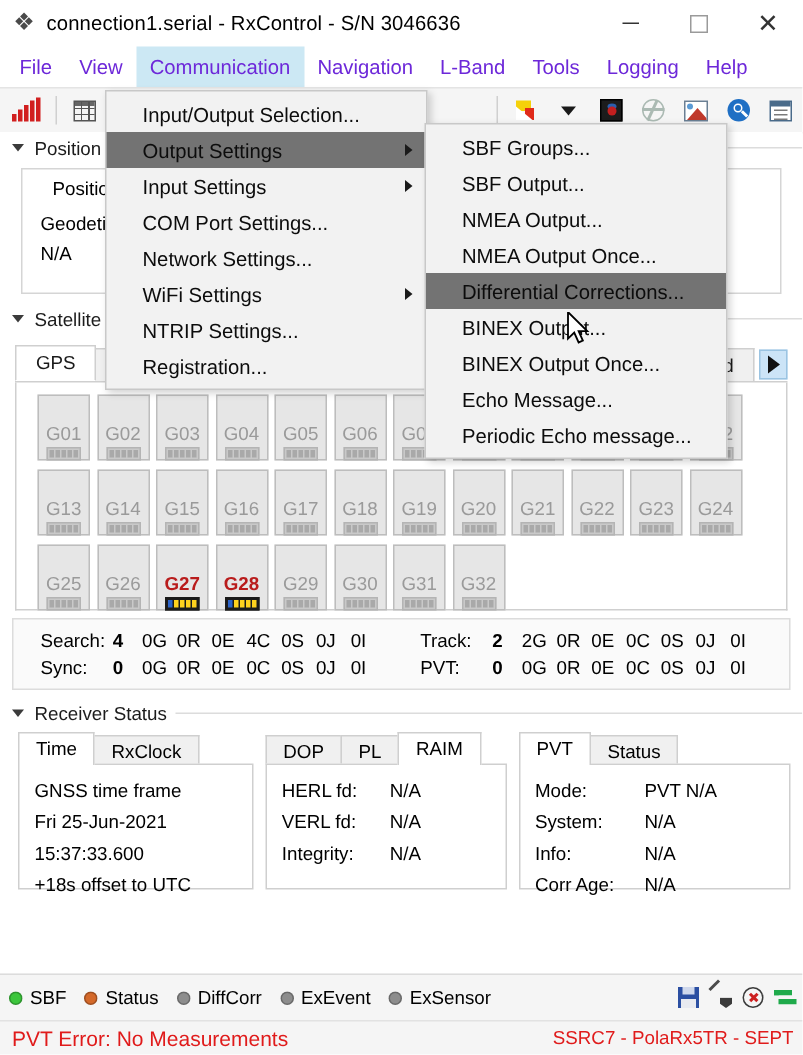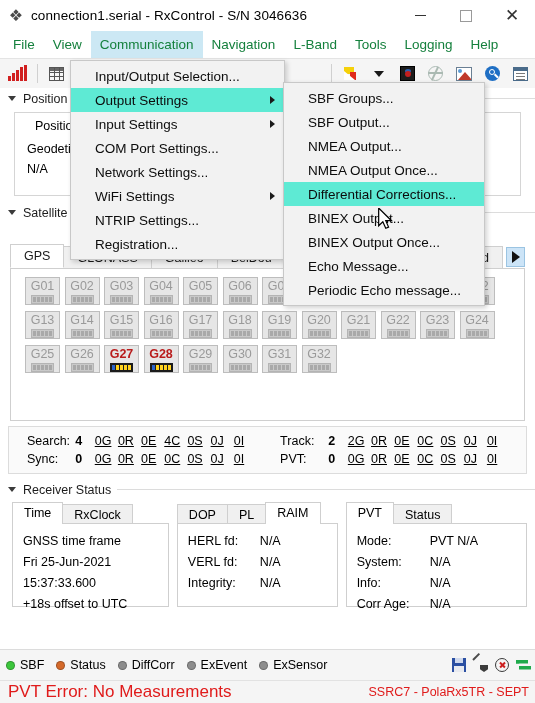--- a/index.html
+++ b/index.html
@@ -69,21 +69,21 @@
     display: flex;
     align-items: stretch;
     padding-left: 4px;
     position: relative;
     z-index: 5;
   }
   .menu-item {
     display: flex; align-items: center;
     padding: 0 9px;
     font-size: 13.5px;
-    color: #15803d;
+    color: #6d28d9;
     cursor: default;
     white-space: nowrap;
   }
   .menu-item.open {
     background: #cce8f4;
   }
 
   
   #toolbar {
     height: 29px;
@@ -188,21 +188,21 @@
     background: #fff;
     height: 84px;
     padding: 6px 12px 0 12px;
     box-sizing: border-box;
   }
   #pos-panel .ptitle { font-size:12.5px; padding-left:8px; }
   #pos-panel .prow { font-size:12.5px; margin-top:9px;}
 
   
   #sat-wrap {
-    margin: 21px 10px 0 10px;
+    margin: 7px 10px 0 10px;
     position: relative;
   }
   .tabstrip {
     display: flex;
     align-items: flex-end;
     height: 24px;
     border-bottom: 1px solid #cfcfcf;
     position: relative;
   }
   .tab {
@@ -249,29 +249,29 @@
     padding: 8px 0 0 14px;
     box-sizing: border-box;
   }
   .sat-row {
     display: flex;
     gap: 4.5px;
     margin-bottom: 6px;
   }
   .sat-cell {
     width: 35px;
-    height: 28px;
+    height: 44px;
     background: #e6e6e6;
     border: 1px solid #bdbdbd;
     box-sizing: border-box;
     display: flex;
     flex-direction: column;
     align-items: center;
     justify-content: flex-start;
-    padding-top: 1px;
+    padding-top: 18px;
   }
   .sat-cell .lbl {
     font-size: 12.5px;
     line-height: 14px;
     color: #9a9a9a;
     font-family: "Liberation Sans", sans-serif;
   }
   .sat-cell.on .lbl { color:#b91c1c; font-weight:bold; }
   .sat-bars {
     display: flex;
@@ -298,21 +298,21 @@
     font-size: 12.5px;
   }
   .stat-line {
     display: flex;
     align-items: baseline;
     line-height: 18px;
     padding-left: 18px;
   }
   .stat-label { width: 54px; }
   .stat-count { width: 22px; font-weight: bold; text-align:left;}
-  .stat-tok { width: 26px; text-decoration: underline; }
+  .stat-tok { width: 26px; }
   .stat-gap { width: 26px; }
 
   
   #rs-body {
     display: flex;
     margin: 2px 8px 0 12px;
     gap: 8px;
   }
   .rs-card { display: flex; flex-direction: column; }
   .rs-tabs { display: flex; align-items: flex-end; height: 22px; }
@@ -384,21 +384,21 @@
      linear-gradient(#1faa4b,#1faa4b) 3px 6px/12px 3.5px no-repeat;}
   #statusrow2 {
     height: 22px;
     display: flex;
     align-items: center;
     justify-content: space-between;
     padding: 0 6px 0 8px;
     border-top: 1px solid #e2e2e2;
     background: #f5f5f5;
   }
-  .err-text { color: #e01b1b; font-size: 17px; }
+  .err-text { color: #e01b1b; font-size: 14px; }
   .dev-text { color: #e01b1b; font-size: 12.5px; }
 
   
   .popup {
     position: absolute;
     background: #f2f2f2;
     border: 1px solid #c8c8c8;
     box-shadow: 2px 2px 5px rgba(0,0,0,.18);
     padding: 3px 0;
     z-index: 50;
@@ -406,21 +406,21 @@
   .pop-item {
     height: 24px;
     display: flex;
     align-items: center;
     padding: 0 10px 0 24px;
     font-size: 13.5px;
     color: #0c0c0c;
     white-space: nowrap;
     position: relative;
   }
-  .pop-item.sel { background: #5eead4; }
+  .pop-item.sel { background: #737373; }
   .pop-item .sub-arrow {
     position: absolute;
     right: 9px;
     width: 0; height: 0;
     border-top: 4.5px solid transparent;
     border-bottom: 4.5px solid transparent;
     border-left: 5.5px solid #1a1a1a;
   }
   #menu-communication { left: 70px; top: 60px; width: 213px; }
   #menu-output-settings { left: 283px; top: 82px; width: 200px; }

